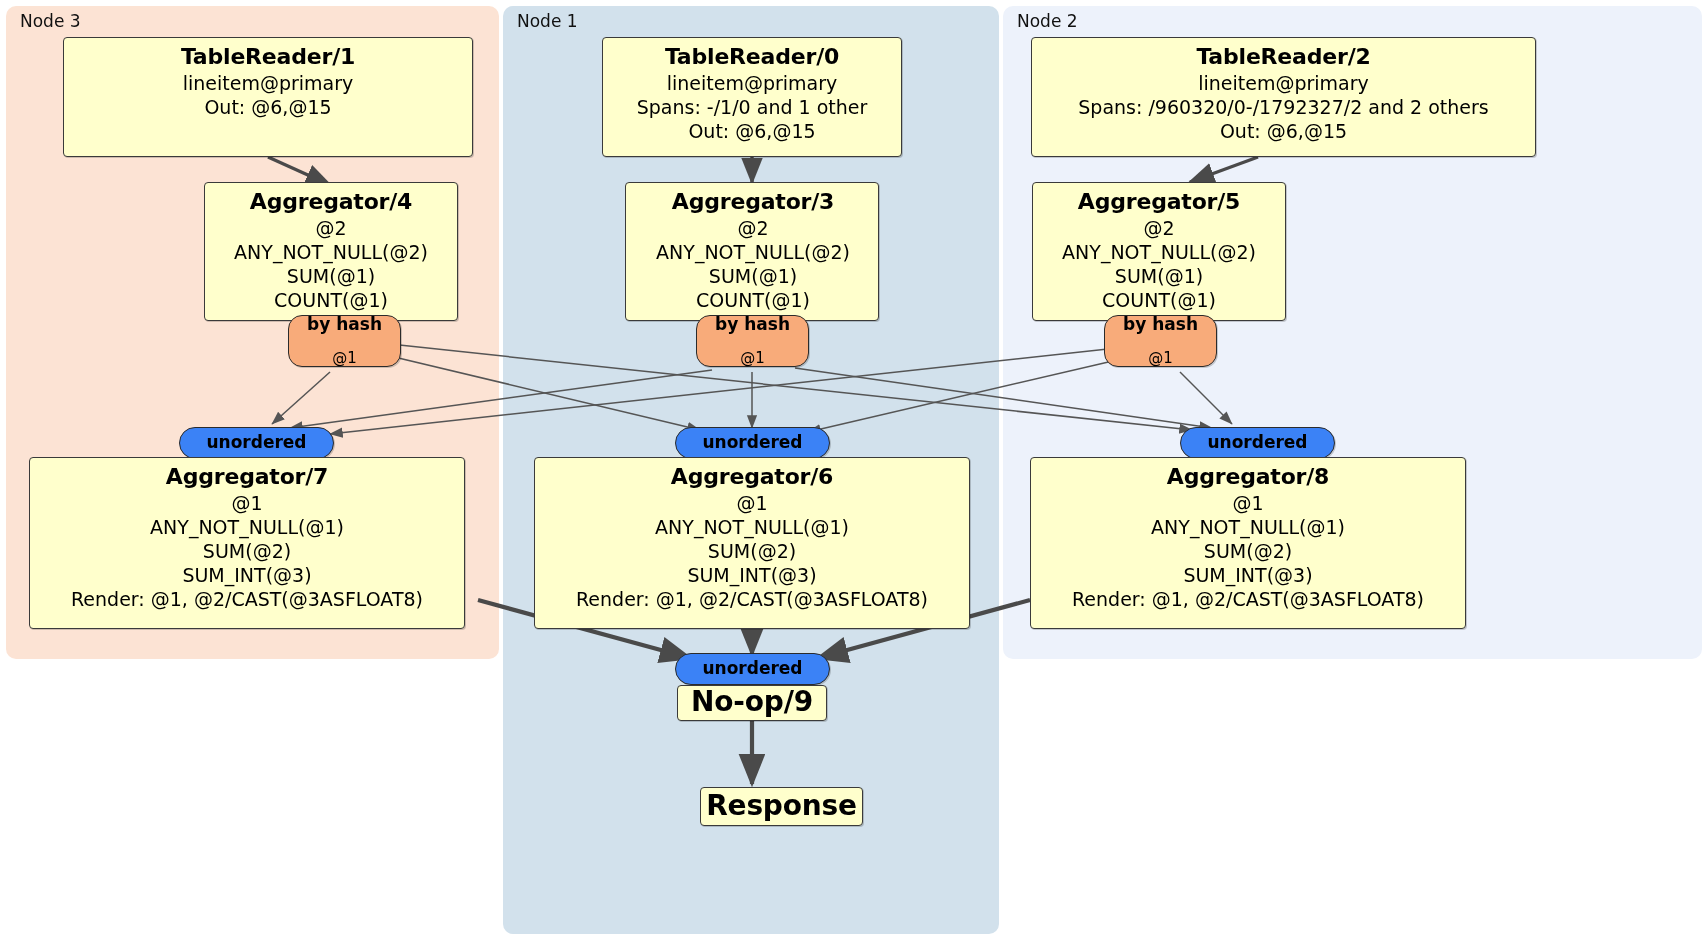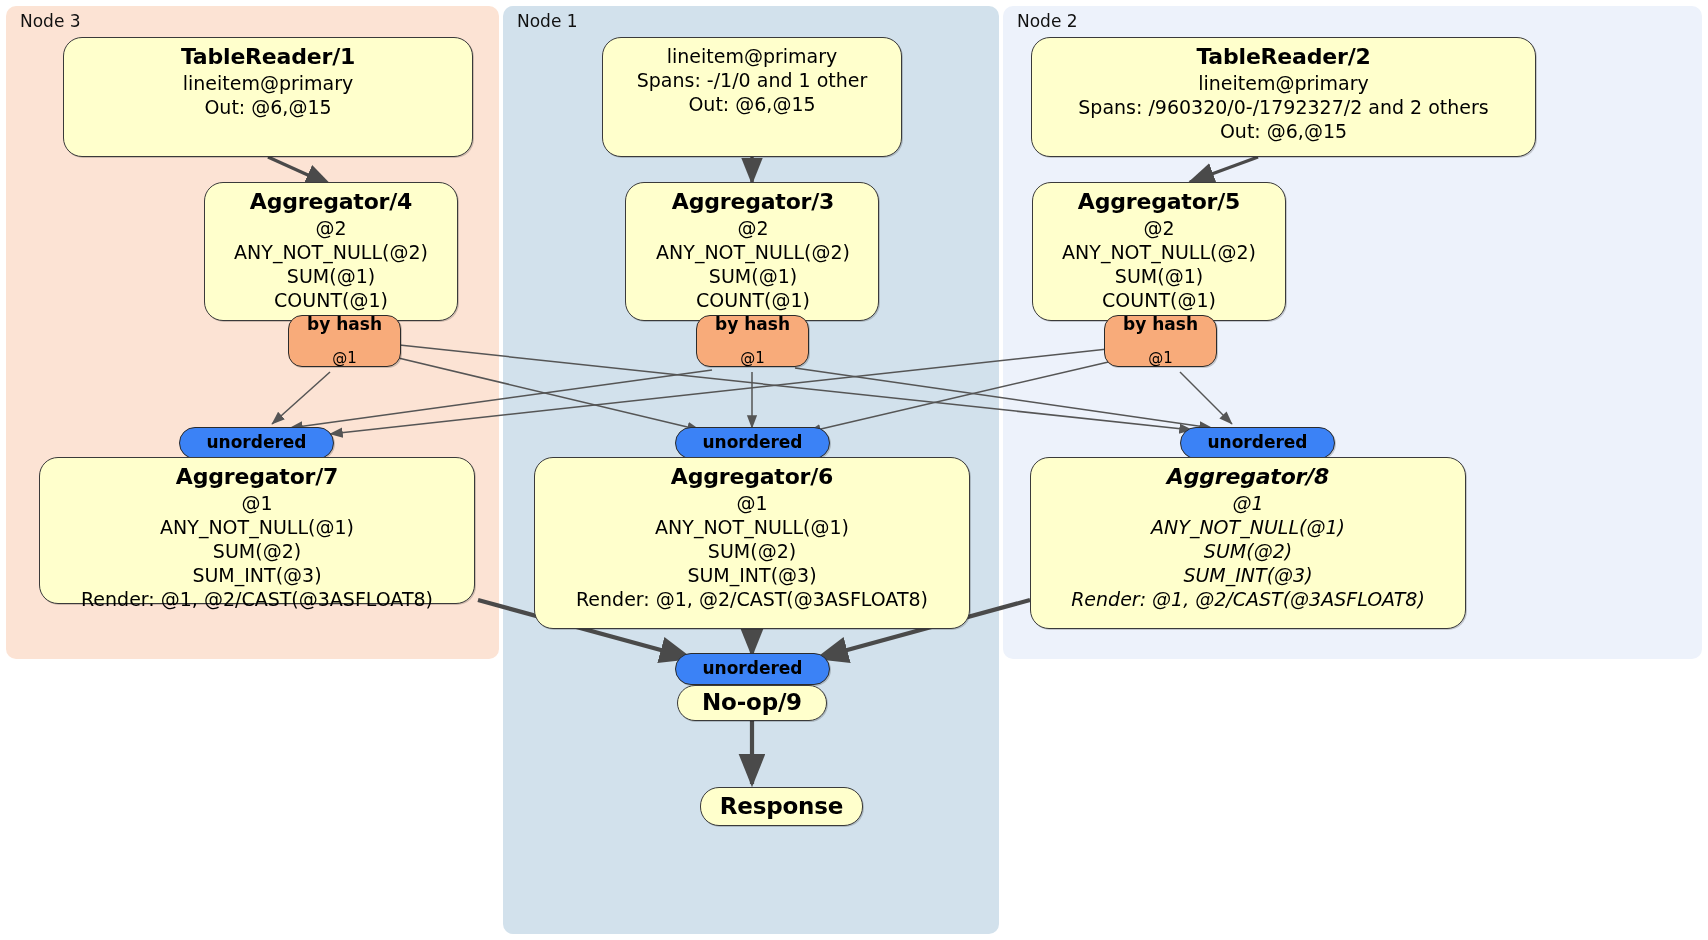--- a/index.html
+++ b/index.html
@@ -40,21 +40,21 @@
     font-family: "DejaVu Sans", sans-serif;
     white-space: nowrap;
   }
 
   
   .proc {
     position: absolute;
     box-sizing: border-box;
     background: #ffffcc;
     border: 1.6px solid #3a3a3a;
-    border-radius: 19px;
+    border-radius: 4px;
     text-align: center;
     padding: 6px 8px 8px 8px;
     color: #000000;
     box-shadow: 1px 1px 0 rgba(0,0,0,0.18);
   }
   .proc .ttl {
     font-size: 22px;
     font-weight: bold;
     line-height: 1.22;
     letter-spacing: -0.2px;
@@ -64,21 +64,21 @@
     font-size: 19px;
     line-height: 1.27;
     white-space: nowrap;
   }
   .proc.compact {
     padding: 5px 14px 6px 14px;
     display: flex;
     align-items: center;
     justify-content: center;
   }
-  .proc.compact .ttl { font-size: 23px; }
+  .proc.compact .ttl { font-size: 28px; }
 
   
   .pill {
     position: absolute;
     box-sizing: border-box;
     border: 1.6px solid #2b2b2b;
     text-align: center;
     color: #000000;
     display: flex;
     flex-direction: column;
@@ -153,20 +153,21 @@
     <path d="M 752,720 L 752,784" stroke="#4a4a4a" stroke-width="4.2" fill="none" marker-end="url(#ah)"></path>
   </svg>
 
   <div class="proc" style="left:63px; top:37px; width:410px; height:120px;">
     <div class="ttl">TableReader/1</div>
     <div class="ln">lineitem@primary</div>
     <div class="ln">Out: @6,@15</div>
   </div>
 
   <div class="proc" style="left:602px; top:37px; width:300px; height:120px;">
+    <div class="ttl">TableReader/0</div>
     <div class="ln">lineitem@primary</div>
     <div class="ln">Spans: -/1/0 and 1 other</div>
     <div class="ln">Out: @6,@15</div>
   </div>
 
   <div class="proc" style="left:1031px; top:37px; width:505px; height:120px;">
     <div class="ttl">TableReader/2</div>
     <div class="ln">lineitem@primary</div>
     <div class="ln">Spans: /960320/0-/1792327/2 and 2 others</div>
     <div class="ln">Out: @6,@15</div>
@@ -216,39 +217,39 @@
   </div>
 
   <div class="pill unord" style="left:675px; top:427px; width:155px; height:32px;">
     <div class="pl-top">unordered</div>
   </div>
 
   <div class="pill unord" style="left:1180px; top:427px; width:155px; height:32px;">
     <div class="pl-top">unordered</div>
   </div>
 
-  <div class="proc" style="left:39px; top:457px; width:436px; height:147px;">
+  <div class="proc" style="left:29px; top:457px; width:436px; height:172px;">
     <div class="ttl">Aggregator/7</div>
     <div class="ln">@1</div>
     <div class="ln">ANY_NOT_NULL(@1)</div>
     <div class="ln">SUM(@2)</div>
     <div class="ln">SUM_INT(@3)</div>
     <div class="ln">Render: @1, @2/CAST(@3ASFLOAT8)</div>
   </div>
 
   <div class="proc" style="left:534px; top:457px; width:436px; height:172px;">
     <div class="ttl">Aggregator/6</div>
     <div class="ln">@1</div>
     <div class="ln">ANY_NOT_NULL(@1)</div>
     <div class="ln">SUM(@2)</div>
     <div class="ln">SUM_INT(@3)</div>
     <div class="ln">Render: @1, @2/CAST(@3ASFLOAT8)</div>
   </div>
 
-  <div class="proc" style="left:1030px; top:457px; width:436px; height:172px;font-style:italic;">
+  <div class="proc" style="left:1030px; top:457px; width:436px; height:172px;">
     <div class="ttl">Aggregator/8</div>
     <div class="ln">@1</div>
     <div class="ln">ANY_NOT_NULL(@1)</div>
     <div class="ln">SUM(@2)</div>
     <div class="ln">SUM_INT(@3)</div>
     <div class="ln">Render: @1, @2/CAST(@3ASFLOAT8)</div>
   </div>
 
   <div class="pill unord" style="left:675px; top:653px; width:155px; height:32px;">
     <div class="pl-top">unordered</div>

